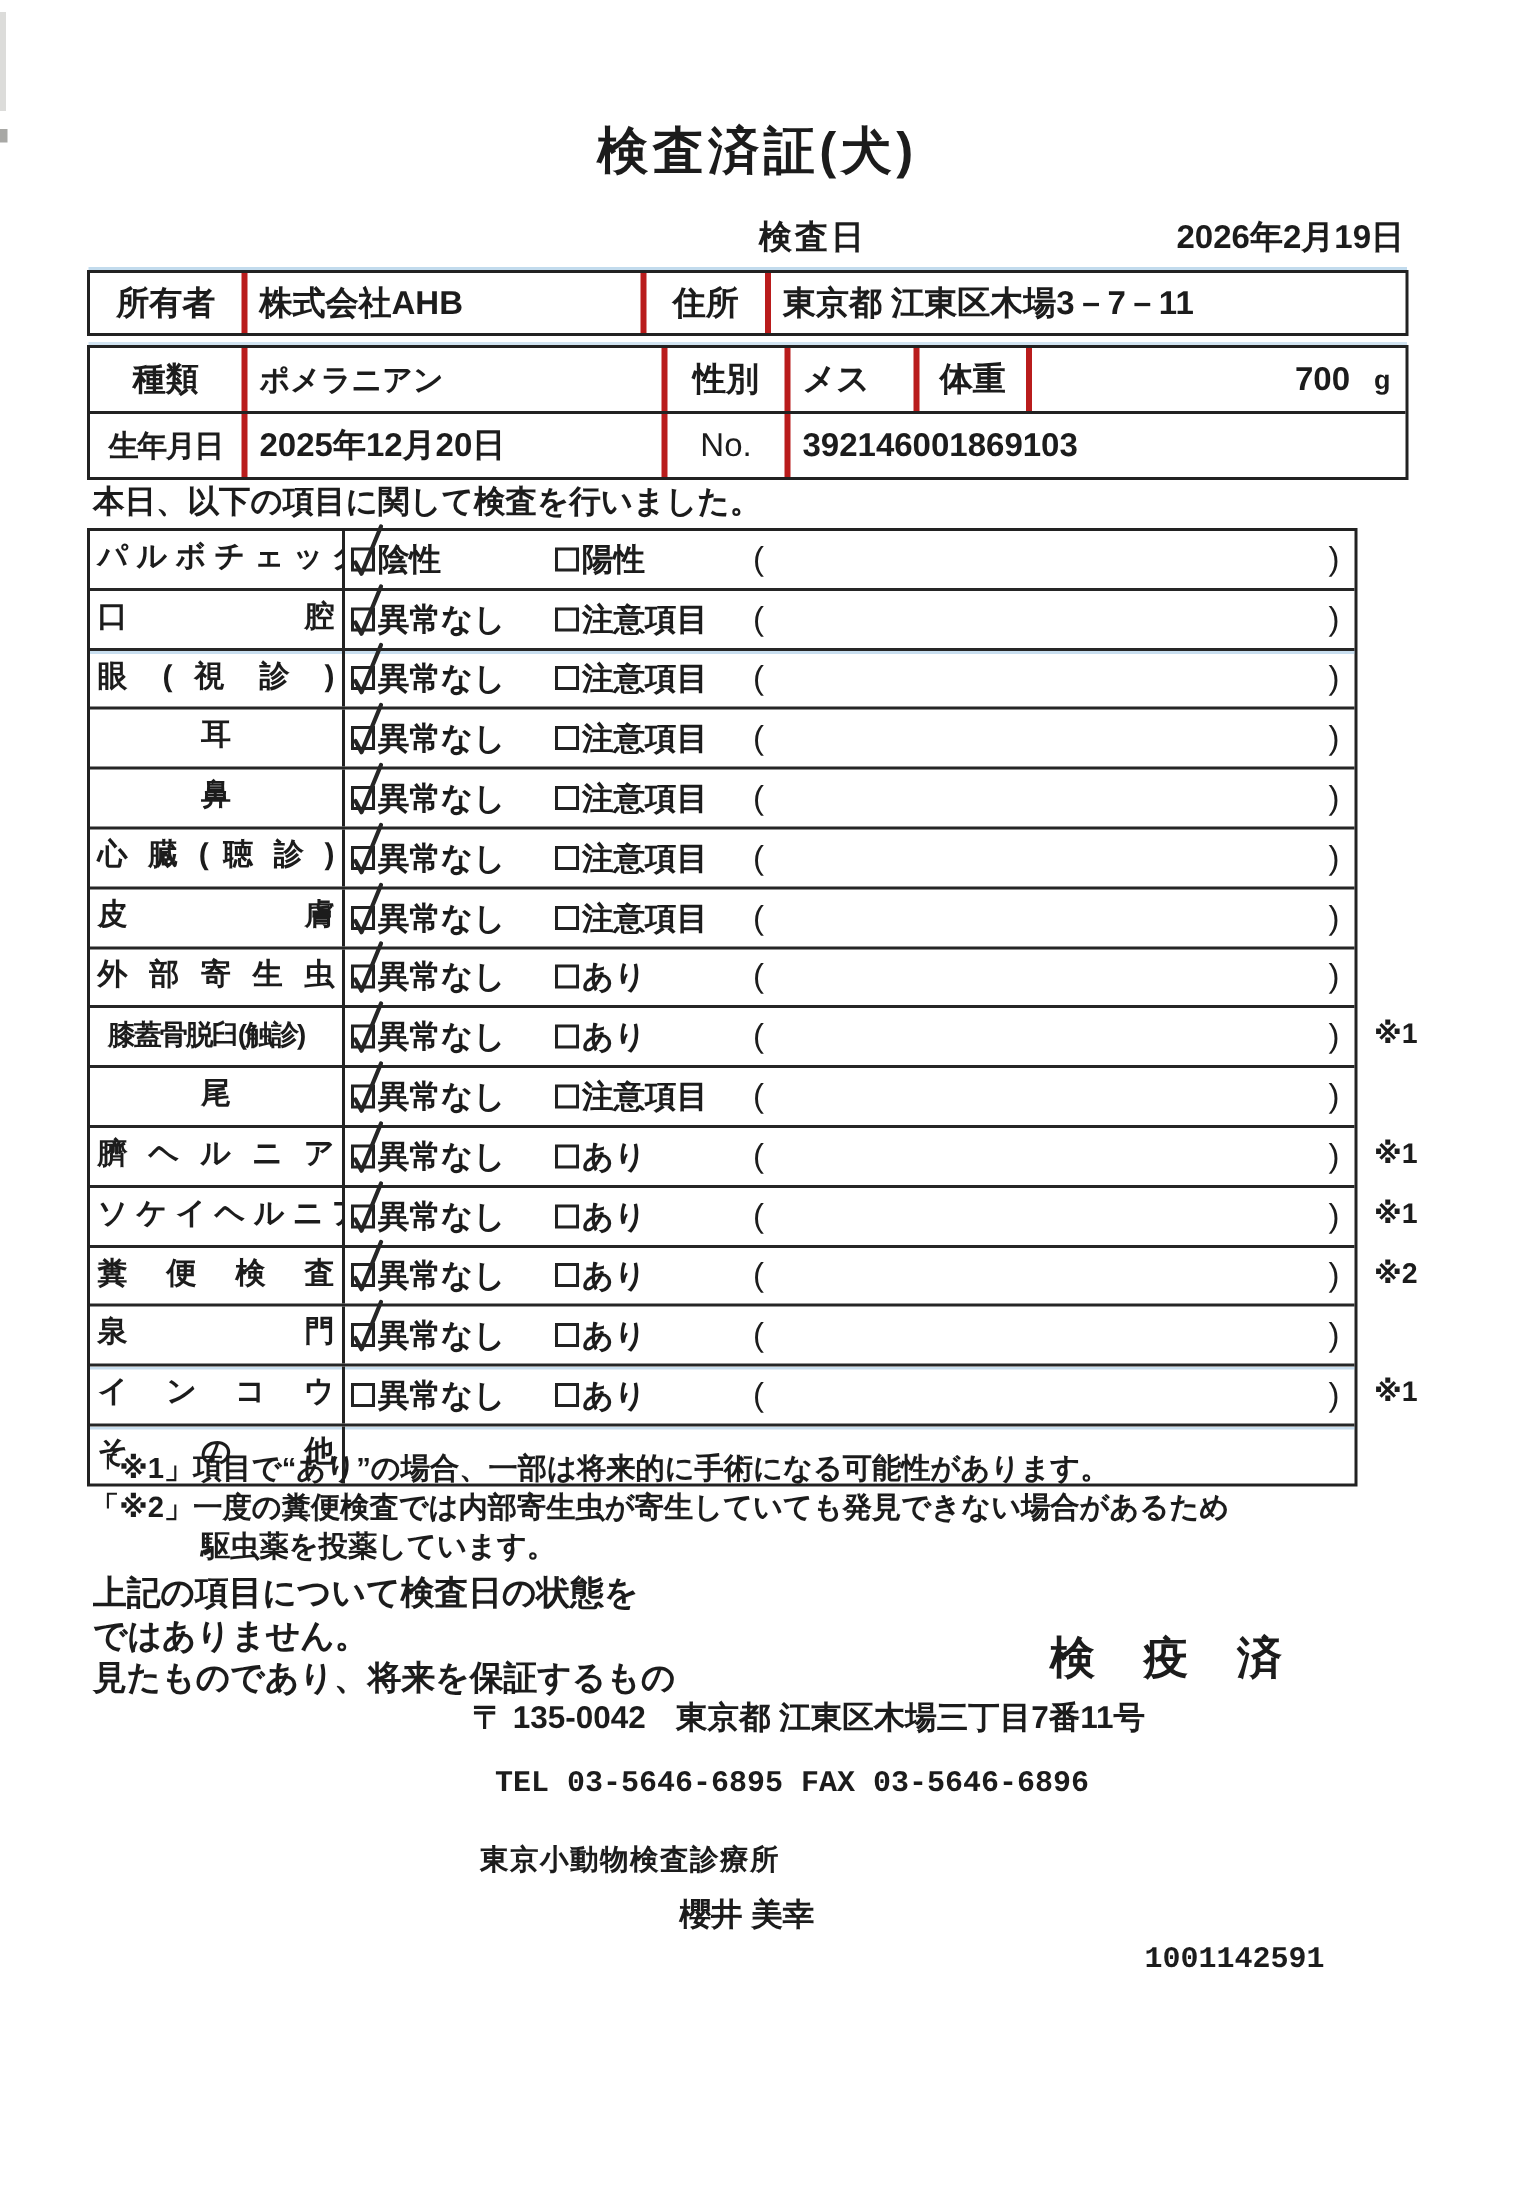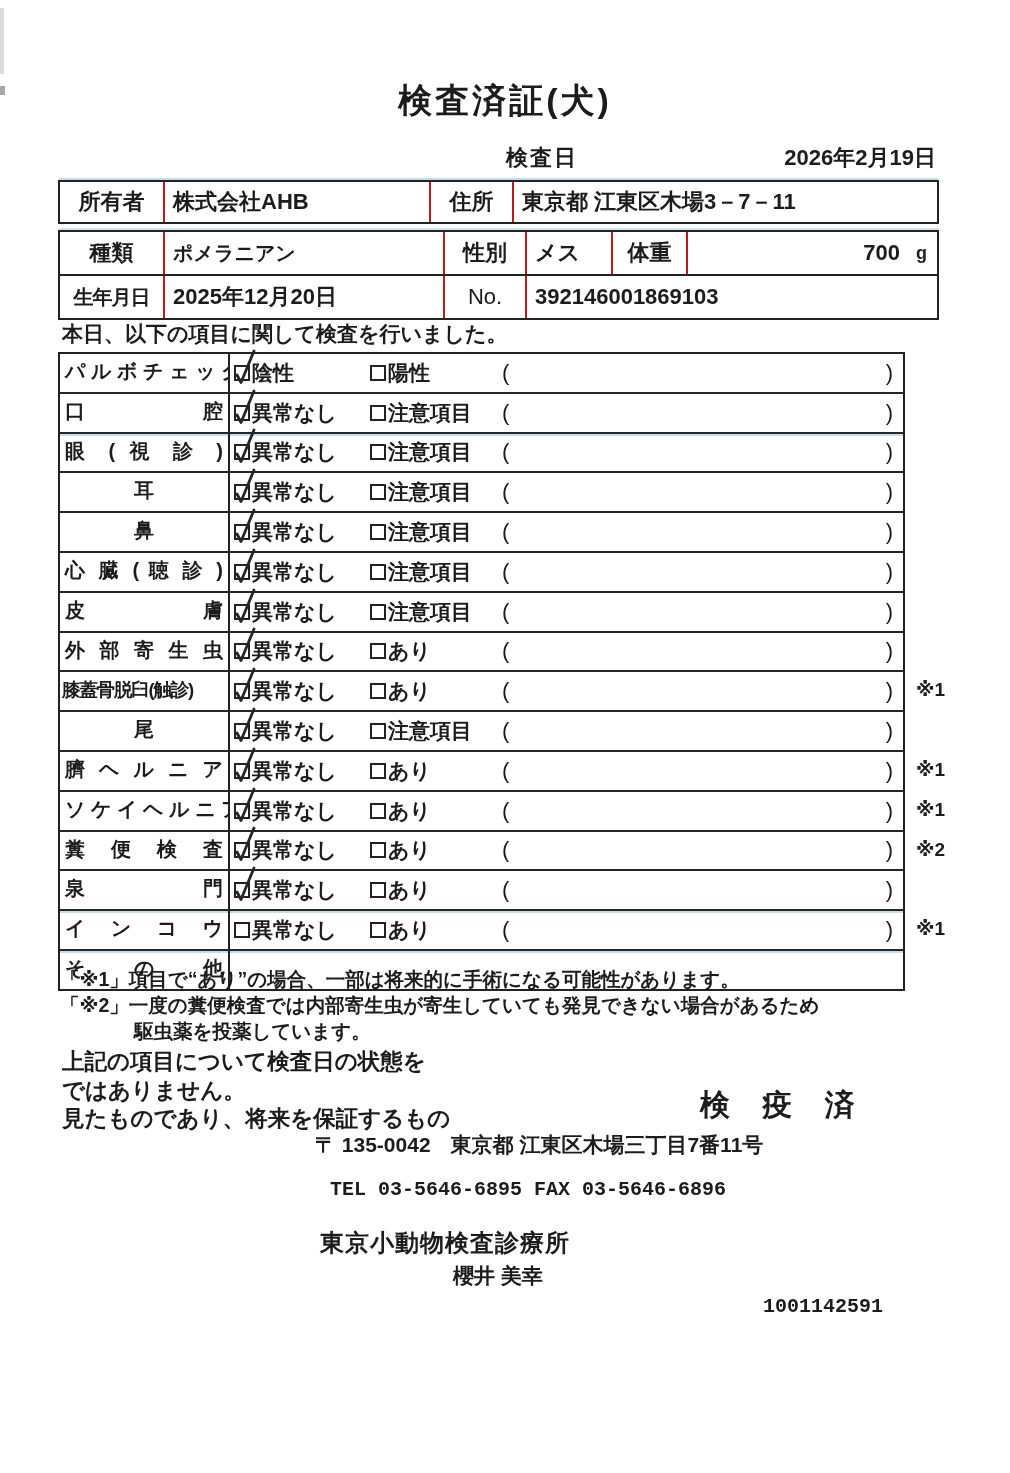--- a/index.html
+++ b/index.html
@@ -16,21 +16,21 @@
   .date-row .dvalue{margin-left:auto;}
 
   
   .tbl{border:2px solid #222;box-sizing:border-box;background:#fff;display:flex;}
   .t1{top:180px;left:58px;width:881px;height:44px;box-shadow:0 -3px 0 -1px rgba(120,175,215,.45);}
   .t2{top:230px;left:58px;width:881px;height:90px;flex-direction:column;box-shadow:0 -3px 0 -1px rgba(120,175,215,.35);}
   .trow{display:flex;flex:1;}
   .trow + .trow{border-top:2px solid #222;}
   .cell{display:flex;align-items:center;box-sizing:border-box;font-size:22px;font-weight:600;padding:0 8px;white-space:nowrap;overflow:hidden;}
   .cell.hd{justify-content:center;padding:0 2px;}
-  .br{border-right:2px solid #b91c1c;}
+  .br{border-right:4px solid #b91c1c;}
   .w-label{width:105px;flex:none;}
   .w-own{width:266px;flex:none;}
   .w-addr-l{width:83px;flex:none;}
   .w-val{width:280px;flex:none;}
   .w-sex-l{width:82px;flex:none;}
   .w-sex{width:86px;flex:none;}
   .w-wt-l{width:75px;flex:none;}
   .grow{flex:1;}
   .weight-cell{justify-content:flex-end;padding-right:10px;}
   .weight-cell .unit{font-size:18px;margin-left:16px;}
@@ -39,40 +39,40 @@
   .intro{top:320px;left:62px;font-size:21px;font-weight:600;}
 
   
   .ct{top:352px;left:58px;width:847px;border:2px solid #222;box-sizing:border-box;display:flex;flex-direction:column;background:#fff;}
   .crow{display:flex;height:37.8px;position:relative;align-items:stretch;}
   .crow + .crow{border-top:2px solid #262626;}
   .crow:nth-child(3),.crow:nth-child(15),.crow:nth-child(16){box-shadow:inset 0 2px 0 rgba(118,172,214,.4);}
   .clabel{width:170px;flex:none;border-right:2px solid #222;box-sizing:border-box;font-size:20px;font-weight:600;padding:0 5px;line-height:35px;white-space:nowrap;overflow:hidden;}
   .lbl-justify{text-align:justify;text-align-last:justify;}
   .lbl-center{text-align:center;}
-  .lbl-tight{letter-spacing:-1.2px;font-size:18.5px;padding-left:2px;}
+  .lbl-tight{letter-spacing:-1.2px;font-size:18.5px;padding-left:12px;}
   .cbody{flex:1;display:flex;align-items:center;padding-left:4px;}
   .copt{display:flex;align-items:center;font-size:21px;font-weight:600;white-space:nowrap;}
   .copt.o1{width:136px;flex:none;}
   .copt.o2{width:132px;flex:none;}
   .box{width:12px;height:12px;border:2px solid #222;display:inline-block;position:relative;margin-right:2px;flex:none;}
   .check-svg{position:absolute;left:-6px;top:-20px;width:28px;height:40px;pointer-events:none;}
   .parens{flex:1;display:flex;justify-content:space-between;font-size:22px;font-weight:400;padding-right:10px;}
   .note{position:absolute;left:856px;top:6px;font-size:19px;font-weight:600;white-space:nowrap;}
 
   
   .fnotes{top:966px;left:60px;font-size:19.5px;font-weight:600;line-height:26px;}
   .fnotes .indent{margin-left:42px;padding-left:32px;}
   .disc{top:1048px;left:62px;font-size:22.5px;font-weight:600;line-height:28.5px;}
   .stamp{top:1085px;left:700px;font-size:30px;font-weight:600;letter-spacing:12px;white-space:nowrap;}
 
   
   .postal{top:1131px;left:315px;font-size:21px;font-weight:600;display:flex;gap:20px;white-space:nowrap;}
   .tel{top:1178px;left:330px;font-family:"Liberation Mono","DejaVu Sans Mono",monospace;font-size:20px;font-weight:600;white-space:nowrap;}
-  .clinic{top:1227px;left:320px;font-size:24px;font-weight:600;letter-spacing:1px;white-space:nowrap;}
+  .clinic{top:1227px;left:320px;font-size:19px;font-weight:600;letter-spacing:1px;white-space:nowrap;}
   .vet{top:1262px;left:453px;font-size:21px;font-weight:600;white-space:nowrap;}
   .serial{top:1295px;left:763px;font-family:"Liberation Mono","DejaVu Sans Mono",monospace;font-size:20px;font-weight:600;}
 
   
   .edge1{left:0;top:8px;width:4px;height:66px;background:#dcdcda;}
   .edge2{left:0;top:86px;width:5px;height:9px;background:#a8a8a5;}
   .speck{left:800px;top:568px;width:3px;height:3px;background:#8b8b88;border-radius:50%;}
 </style>
 </head>
 <body>

